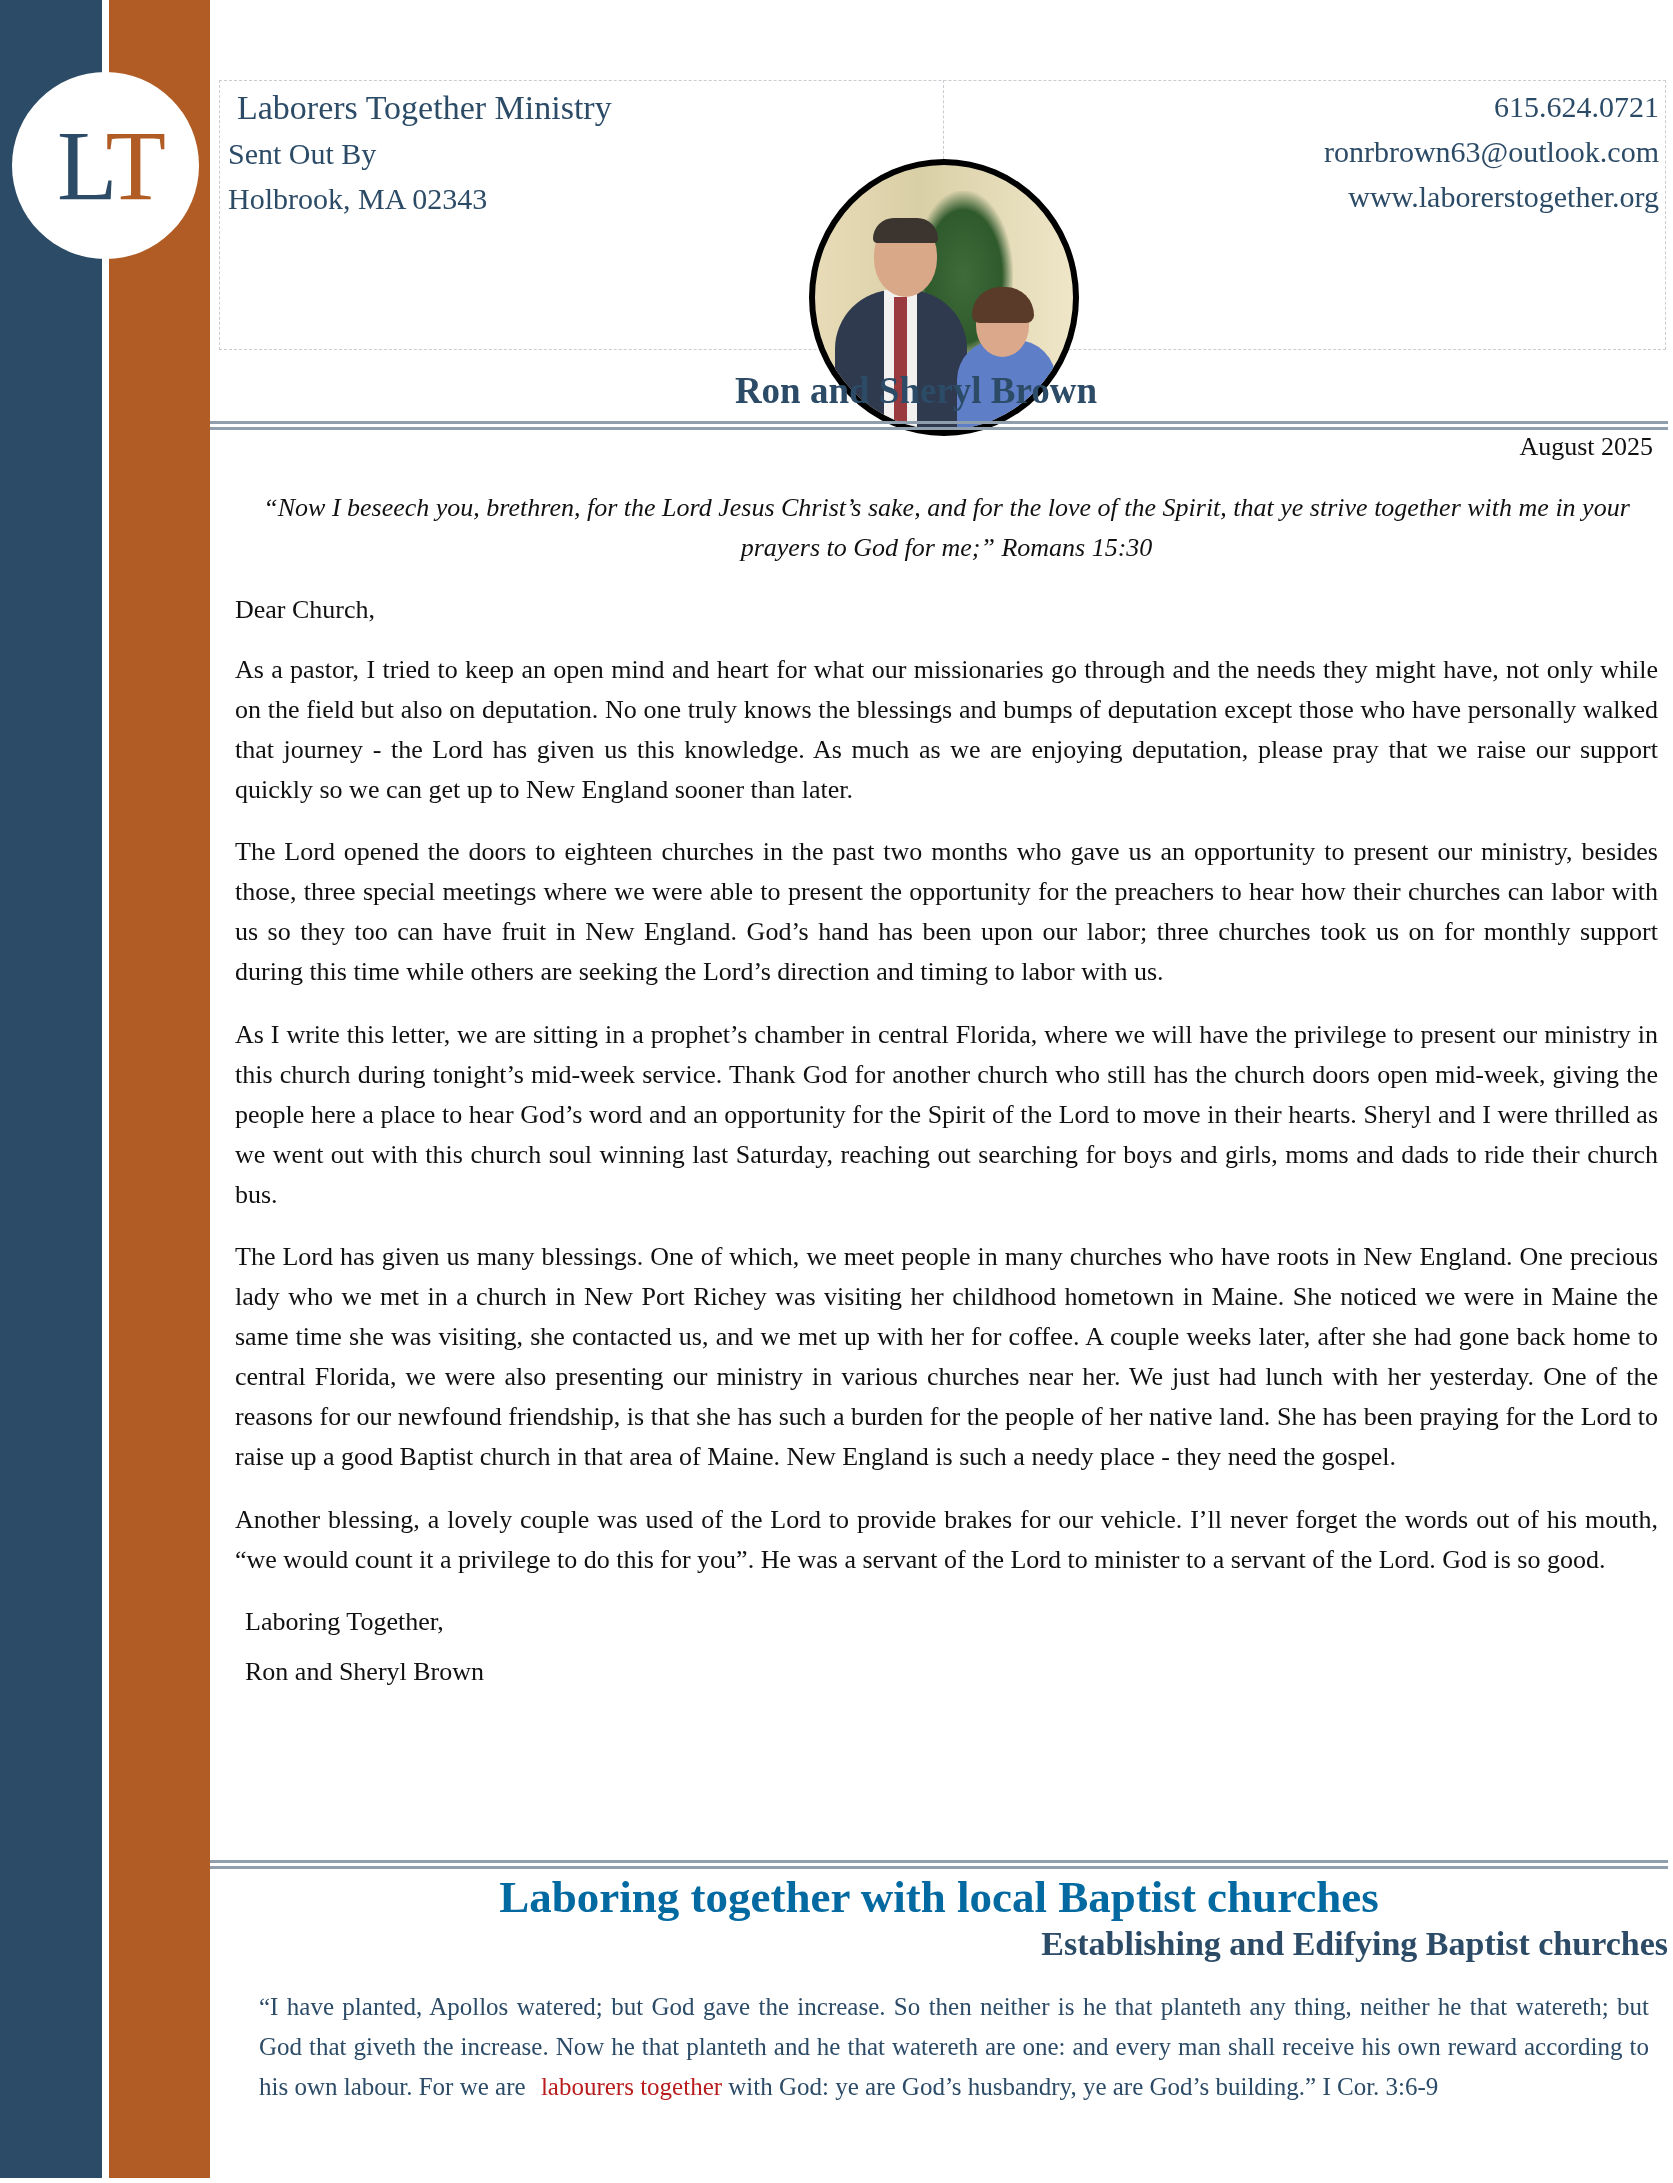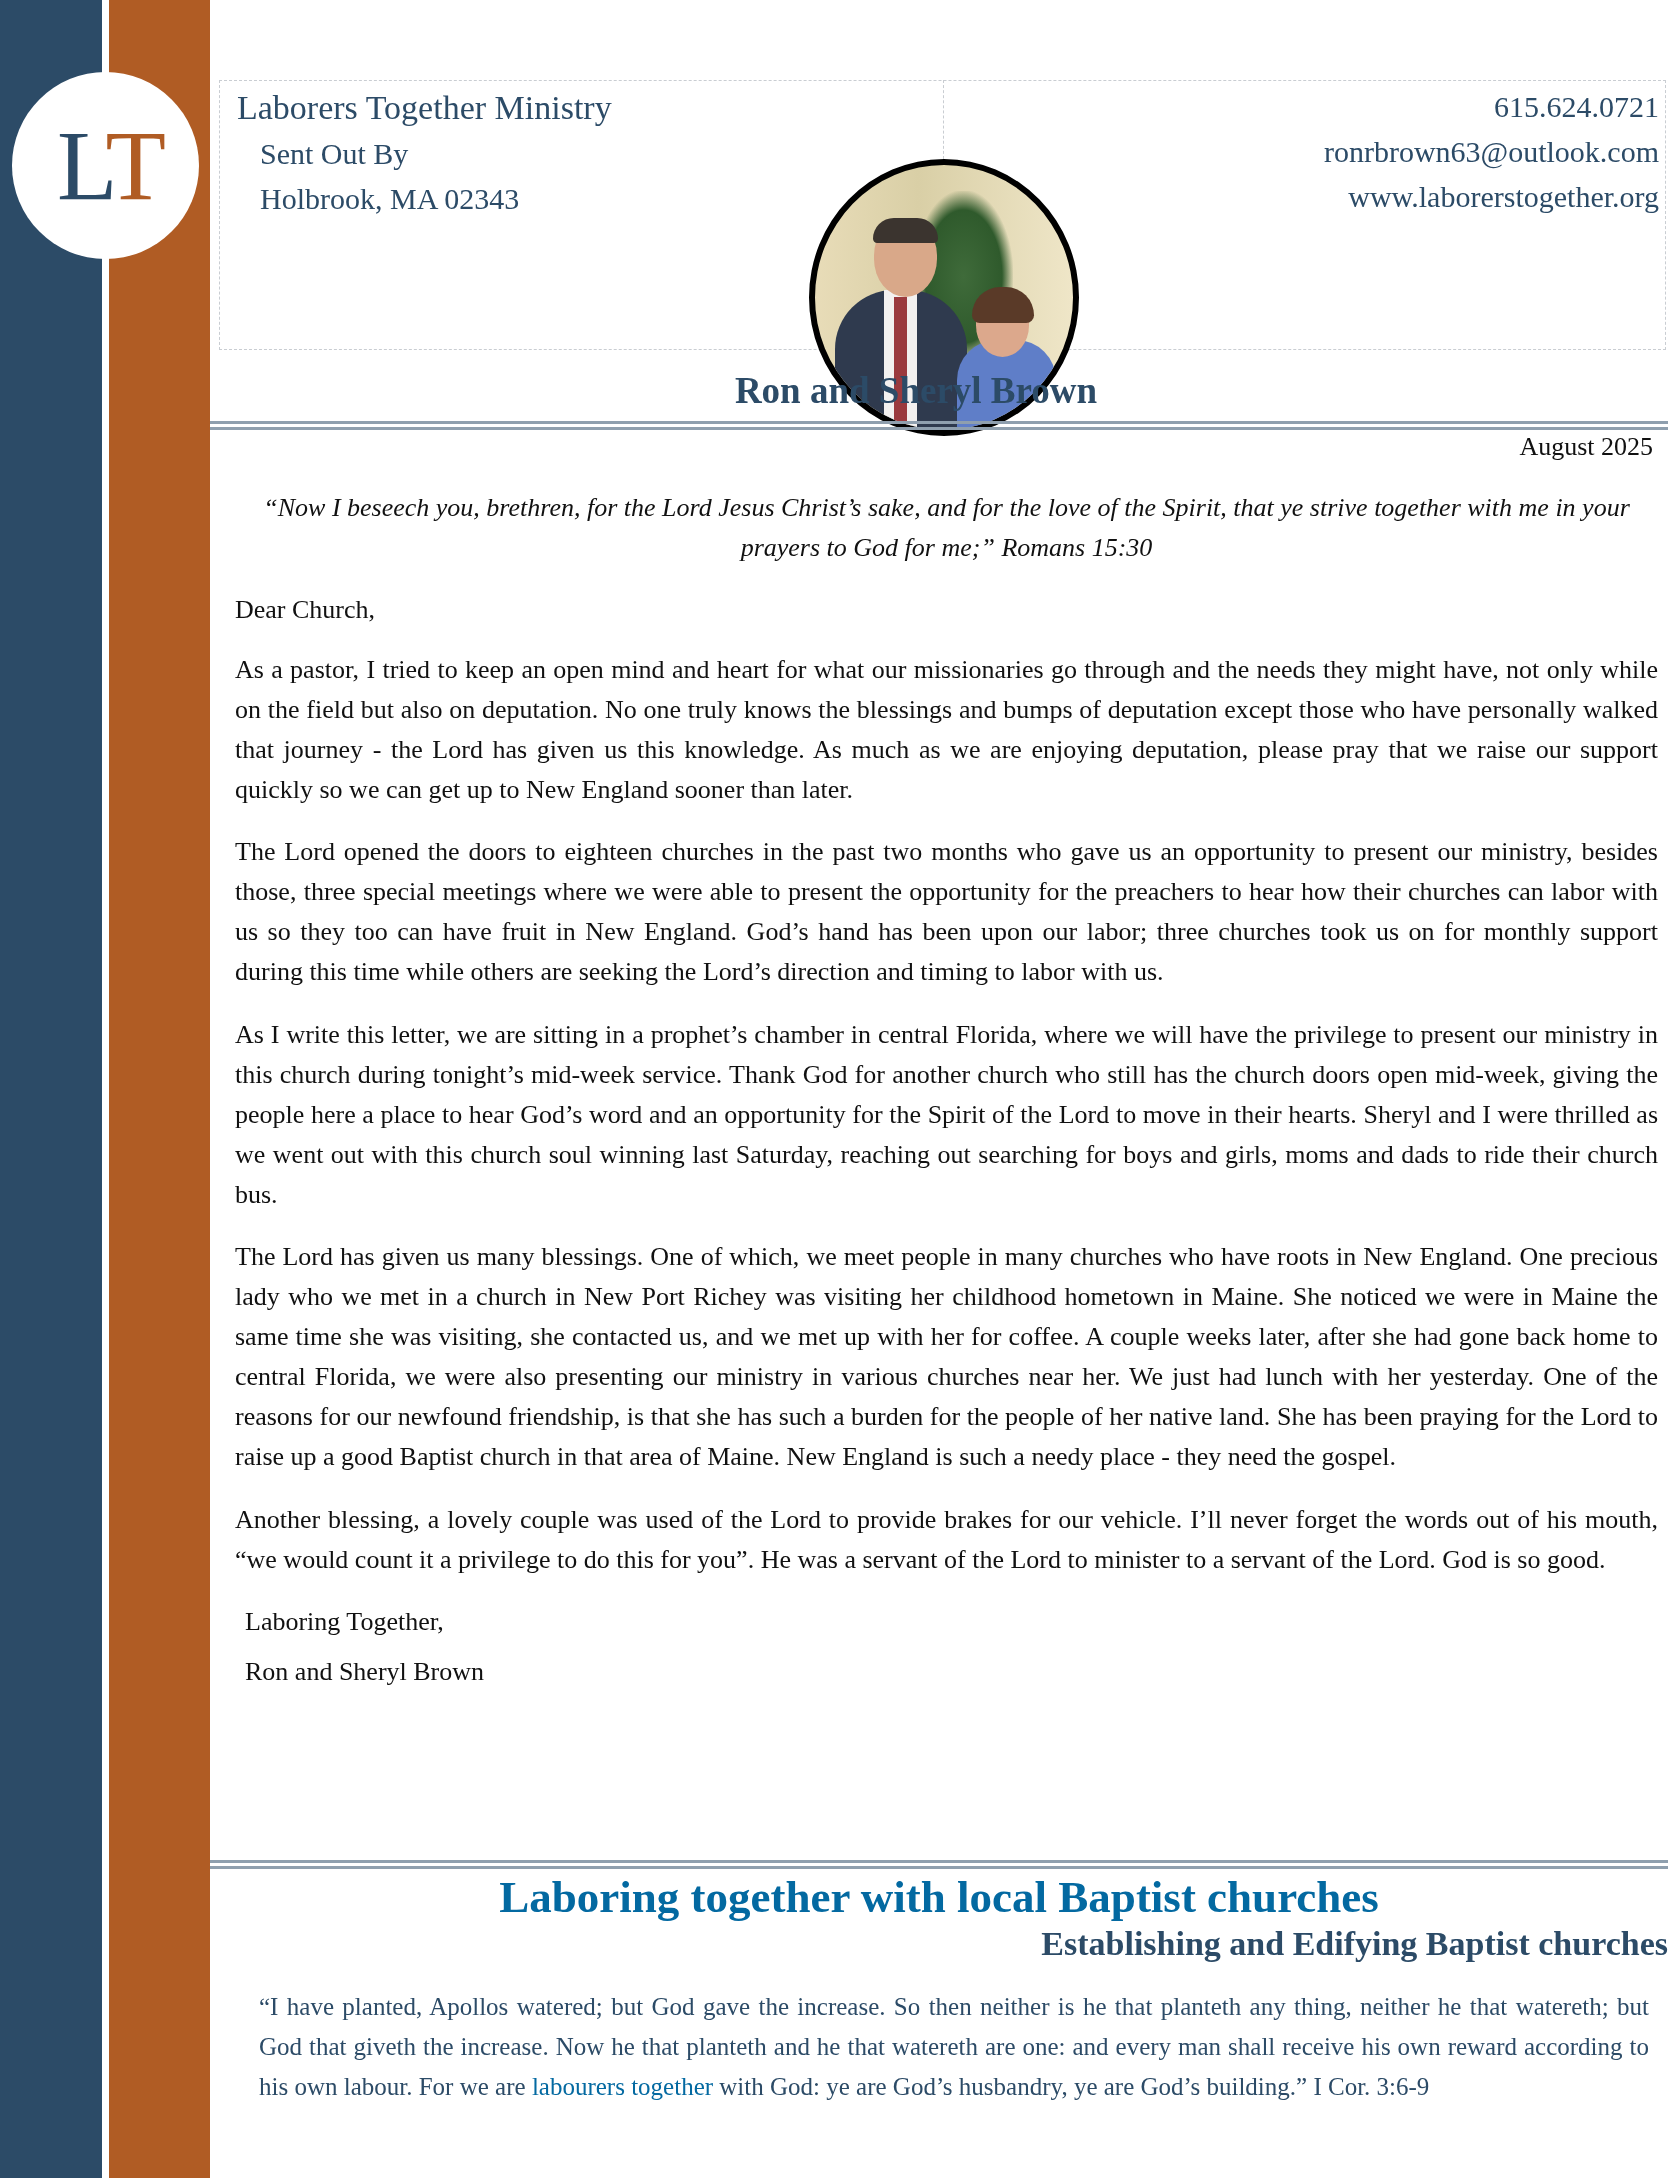--- a/index.html
+++ b/index.html
@@ -20,21 +20,21 @@
   .logo-L { color: #2c4b67; }
   .logo-T { color: #b05c24; }
 
   
   .hdr-box { left: 219px; top: 80px; width: 1447px; height: 270px;
              border: 1.3px dashed #c9cdd2; box-sizing: border-box; }
   .hdr-divider { left: 943px; top: 80px; width: 0; height: 84px; border-left: 1.3px dashed #c9cdd2; }
 
   .hdr-left { left: 228px; top: 84px; color: #2c4b67; }
   .hdr-left .l1 { font-size: 34px; line-height: 47px; margin-left: 9px; }
-  .hdr-left .ln { font-size: 30px; line-height: 45px; margin-left: 32px; }
+  .hdr-left .ln { font-size: 30px; line-height: 45px; }
 
   .hdr-right { right: 15px; top: 84px; text-align: right; color: #2c4b67; }
   .hdr-right div { font-size: 30px; line-height: 45px; }
   .hdr-right .fb-label { font-weight: bold; }
 
   
   .photo { left: 809px; top: 159px; width: 270px; height: 277px; border-radius: 50%;
            border: 6px solid #000; box-sizing: border-box; overflow: hidden;
            background: linear-gradient(90deg, #e8dcb8 0%, #d9cfa6 40%, #efe6c8 100%); }
   .photo .plant { position: absolute; left: 99px; top: 26px; width: 99px; height: 171px;
@@ -76,21 +76,21 @@
   .letter .greeting { margin-bottom: 20px; }
   .letter .closing { margin: 10px; }
 
   
   .footer-title { left: 210px; width: 1458px; top: 1872px; text-align: center; color: #0369a1;
                   font-weight: bold; font-size: 45px; line-height: 51px; }
   .footer-sub { left: 210px; width: 1458px; top: 1923px; text-align: right; color: #2c4b67;
                 font-weight: bold; font-size: 34px; line-height: 41px; }
   .footer-verse { left: 259px; width: 1390px; top: 1987px; color: #2c4b67; font-size: 25px;
                   line-height: 40px; text-align: justify; }
-  .footer-verse .hl { color: #0369a1; }
+  .footer-verse .hl { color: #b91c1c; margin-left: 9px; }
 </style>
 </head>
 <body>
 
 <div class="abs stripe-blue"></div>
 <div class="abs stripe-orange"></div>
 
 <div class="abs logo-circle"></div>
 <div class="abs logo-text">
   <span class="logo-L">L</span>

